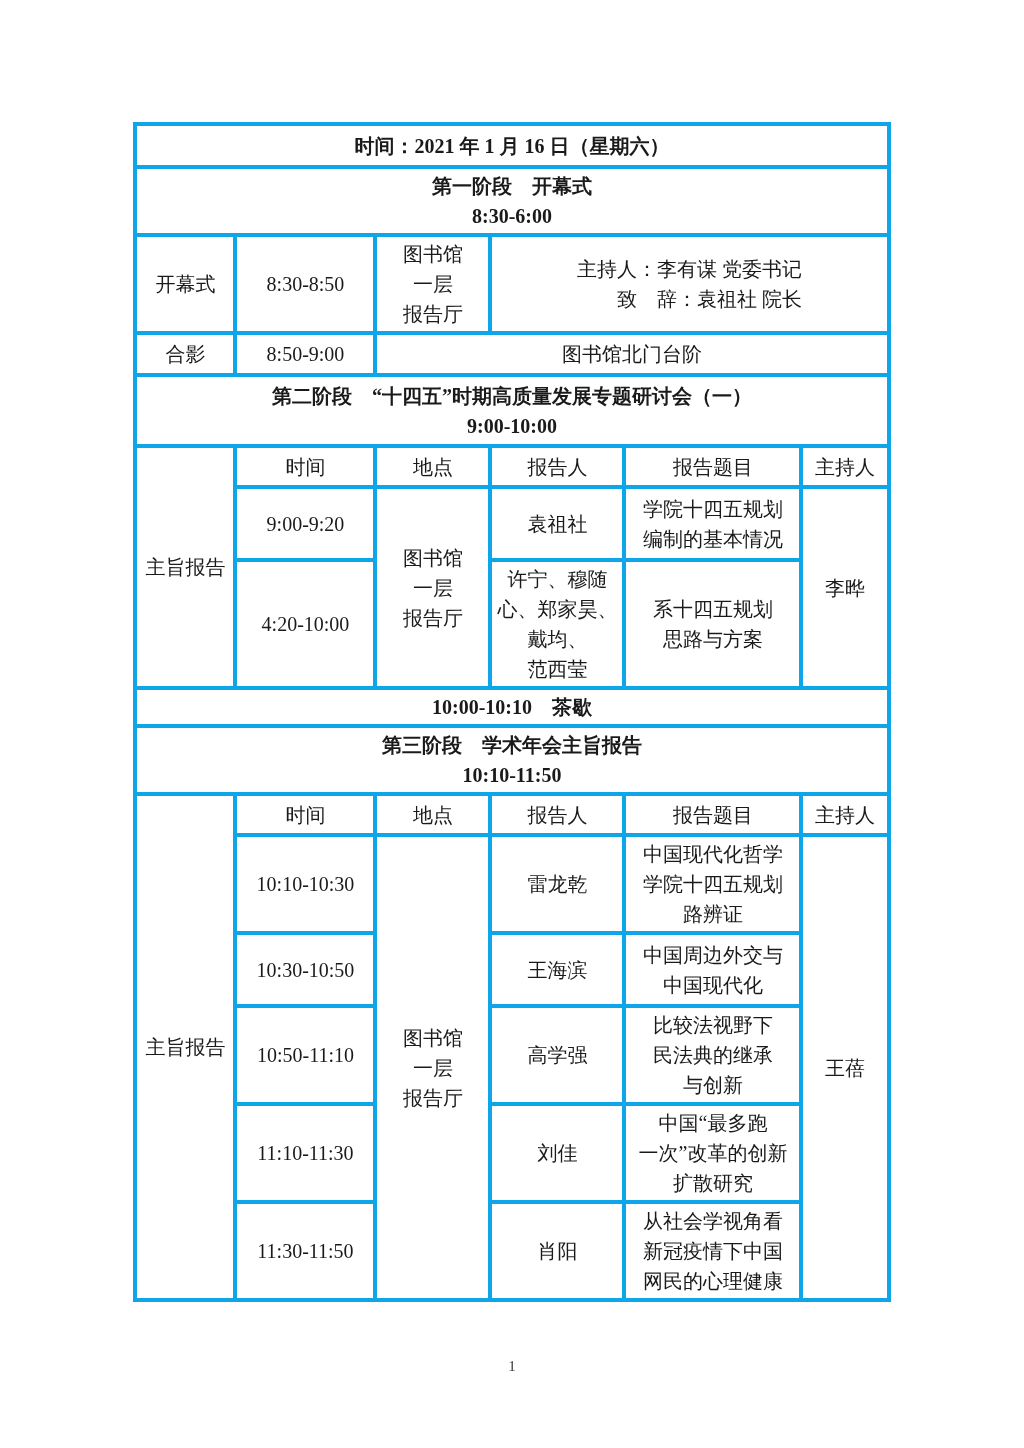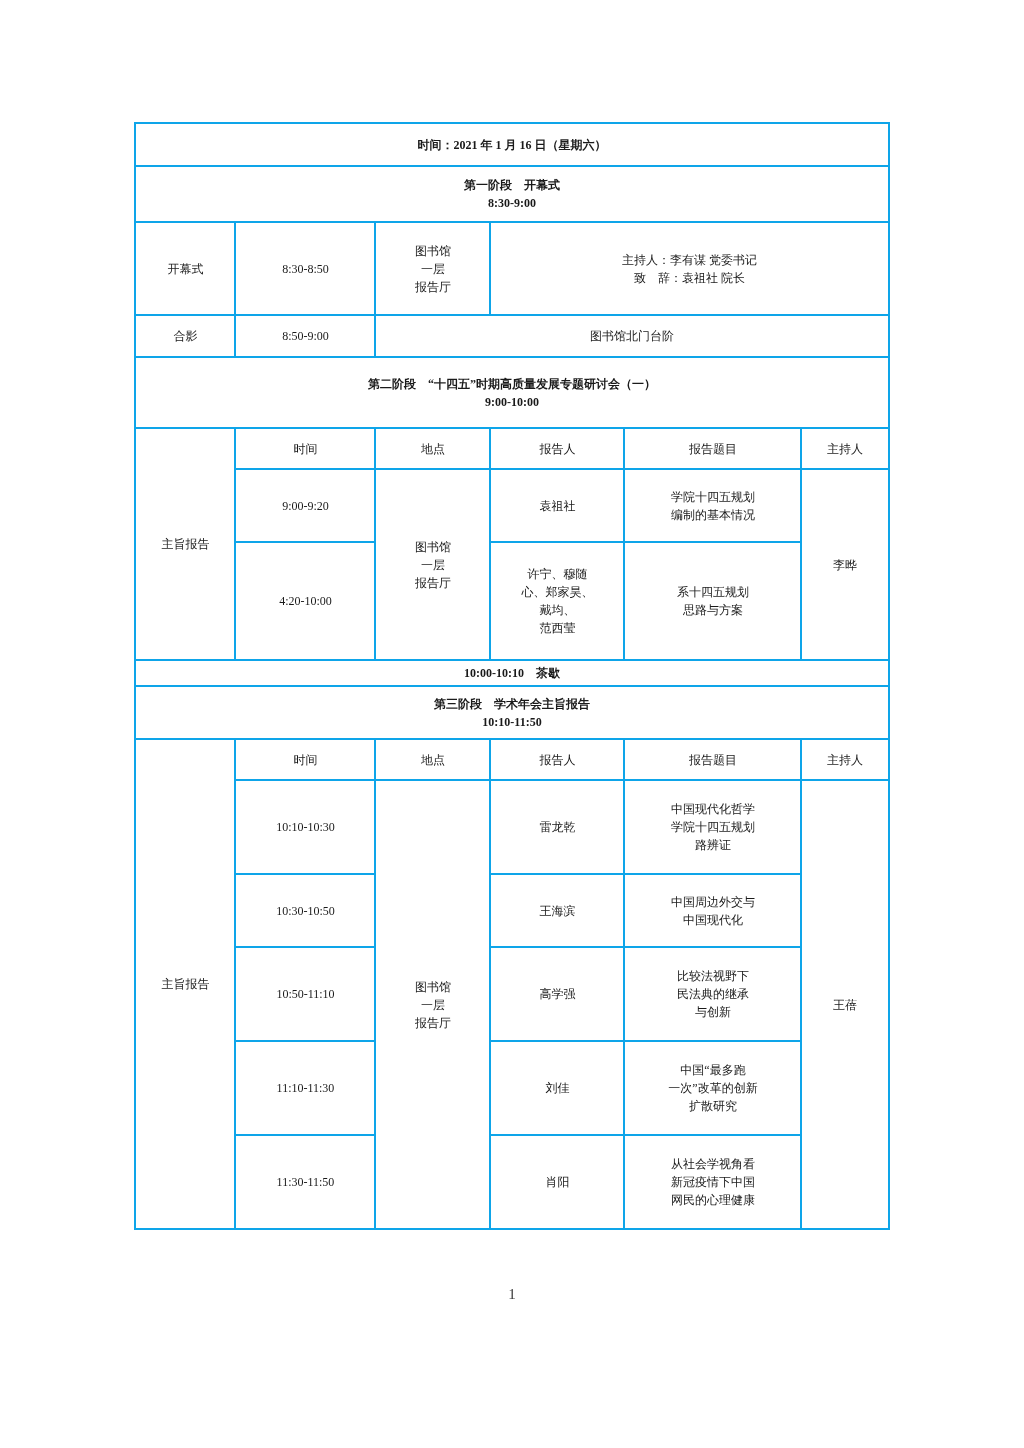--- a/index.html
+++ b/index.html
@@ -14,43 +14,43 @@
     color: #1a1a1a;
     position: relative;
   }
   table.schedule {
     border-collapse: collapse;
     table-layout: fixed;
     width: 753px;
     margin: 122px auto 0 auto;
   }
   table.schedule td {
-    border: 2px solid #0ea5e9;
+    border: 4px solid #0ea5e9;
     vertical-align: middle;
     text-align: center;
     padding: 2px 3px;
-    font-size: 12px;
+    font-size: 20px;
     line-height: 1.5;
     overflow: hidden;
   }
   .pre { white-space: pre-line; }
   .stage-cell {
     font-weight: bold;
     font-size: 22px;
     line-height: 1.32;
   }
   .date-cell {
     font-weight: bold;
     font-size: 22px;
   }
   .hdr { font-weight: normal; }
   .break-cell { font-weight: bold; font-size: 21px; }
   .inl {
     display: inline-block;
-    text-align: center;
+    text-align: right;
   }
   .page-num {
     margin-top: 56px;
     text-align: center;
     font-size: 15px;
     color: #3a3a3a;
   }
 </style>
 </head>
 <body>
@@ -66,21 +66,21 @@
   </colgroup>
 
   <tbody>
       <tr style="height:43px">
     <td colspan="6" class="date-cell">时间：2021 年 1 月 16 日（星期六）</td>
   </tr>
 
   <tr style="height:56px">
     <td colspan="6" class="stage-cell">
       <div>第一阶段　开幕式</div>
-      <div>8:30-9:00</div>
+      <div>8:30-6:00</div>
     </td>
   </tr>
 
   <tr style="height:93px">
     <td>开幕式</td>
     <td>8:30-8:50</td>
     <td class="pre">图书馆
 一层
 报告厅</td>
     <td colspan="3">

